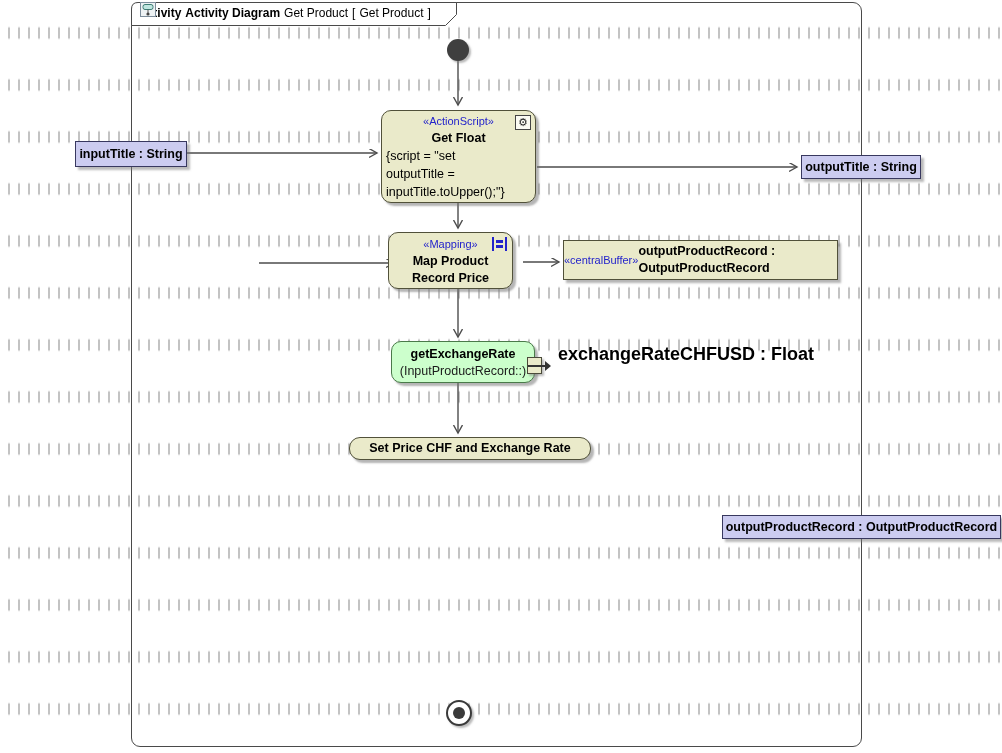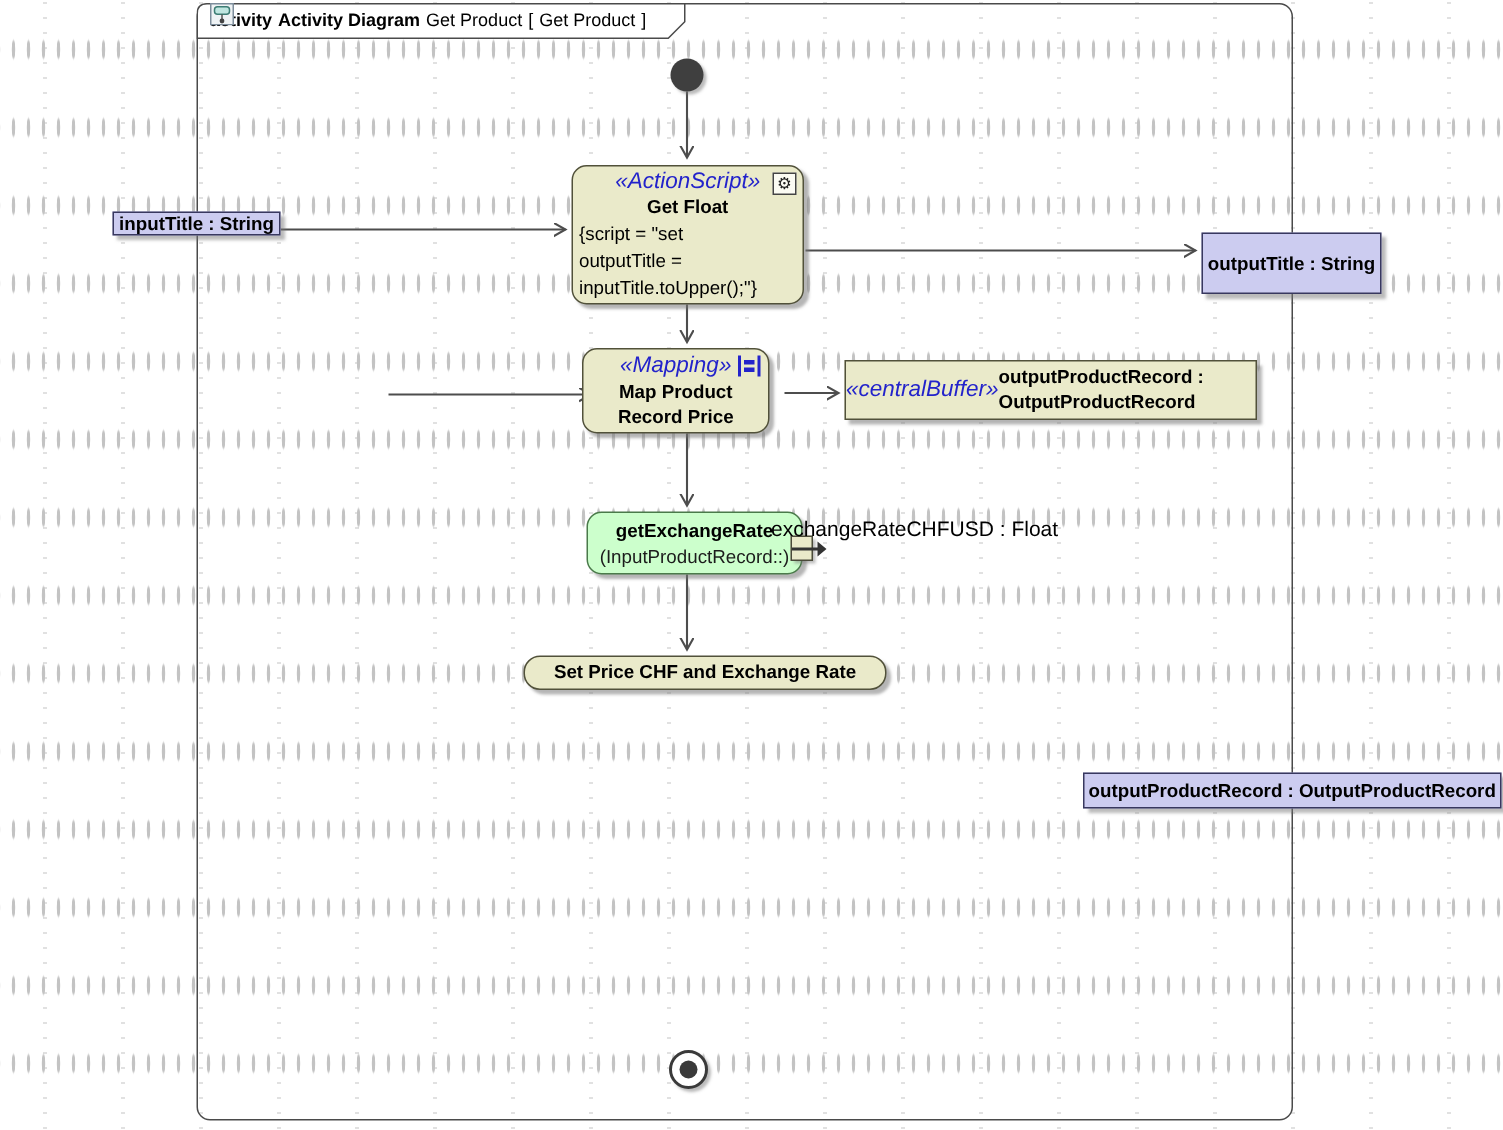--- a/index.html
+++ b/index.html
@@ -25,21 +25,21 @@
   }
   .tab-text b { font-weight:bold; }
   .edges { position:absolute; left:0; top:0; width:1002px; height:753px; }
   .node { position:absolute; }
   .action {
     background:var(--node_fill); border:1px solid var(--node_border);
     border-radius:10px; box-shadow:3px 3px 2px rgba(120,120,120,0.55);
     display:flex; flex-direction:column; align-items:center; justify-content:center;
     font-size:12.5px; color:#000; text-align:center;
   }
-  .stereotype { color:var(--stereotype_color); font-size:15px; line-height:18px;font-style:italic; }
+  .stereotype { color:var(--stereotype_color); font-size:11px; line-height:18px; }
   .action .name { font-weight:bold; line-height:17px; }
   .script-block { width:100%; text-align:left; padding-left:4px; line-height:18px; }
   .param {
     position:absolute; background:var(--param_fill); border:1px solid var(--param_border);
     box-shadow:3px 3px 2px rgba(120,120,120,0.5);
     display:flex; align-items:center; justify-content:center;
     font-weight:bold; font-size:12.5px; color:#000; white-space:nowrap;
   }
   .buffer {
     position:absolute; background:var(--node_fill); border:1px solid var(--node_border);
@@ -82,21 +82,21 @@
   .pin {
     position:absolute; left:527px; top:357px; width:15px; height:17px;
     background:var(--node_fill); border:1px solid #4a4a3a;
     box-shadow:2px 2px 2px rgba(120,120,120,0.5);
   }
   .pin .pin-line { position:absolute; left:0; top:7px; width:19px; height:2px; background:#333; }
   .pin .pin-arrow {
     position:absolute; left:17px; top:3px; width:0; height:0;
     border-left:6px solid #333; border-top:5px solid transparent; border-bottom:5px solid transparent;
   }
-  .pin-label { position:absolute; left:514px; top:344px; font-size:14px; color:#000; white-space:nowrap; }
+  .pin-label { position:absolute; left:558px; top:344px; font-size:18px; color:#000; white-space:nowrap;font-weight:bold; }
 </style>
 </head>
 <body>
 
 <div class="canvas">
 
   <div class="frame"></div>
 
   <svg class="edges" xmlns="http://www.w3.org/2000/svg">
     <defs>
@@ -142,22 +142,22 @@
     <span class="badge">⚙</span>
     <span class="stereotype">«ActionScript»</span>
     <span class="name">Get Float</span>
     <div class="script-block">
       <div>{script = "set</div>
       <div>outputTitle =</div>
       <div>inputTitle.toUpper();"}</div>
     </div>
   </div>
 
-  <div class="param" style="left:75px; top:141px; width:112px; height:16px;">inputTitle : String</div>
-  <div class="param" style="left:801px; top:155px; width:120px; height:41px;">outputTitle : String</div>
+  <div class="param" style="left:75px; top:141px; width:112px; height:26px;">inputTitle : String</div>
+  <div class="param" style="left:801px; top:155px; width:120px; height:24px;">outputTitle : String</div>
   <div class="param" style="left:722px; top:515px; width:279px; height:24px;">outputProductRecord : OutputProductRecord</div>
 
   <div class="node action" style="left:388px; top:232px; width:125px; height:57px;">
     <span class="map-icon">
         <i></i>
         <i></i>
       </span>
     <span class="stereotype">«Mapping»</span>
     <span class="name">Map Product</span>
     <span class="name">Record Price</span>

